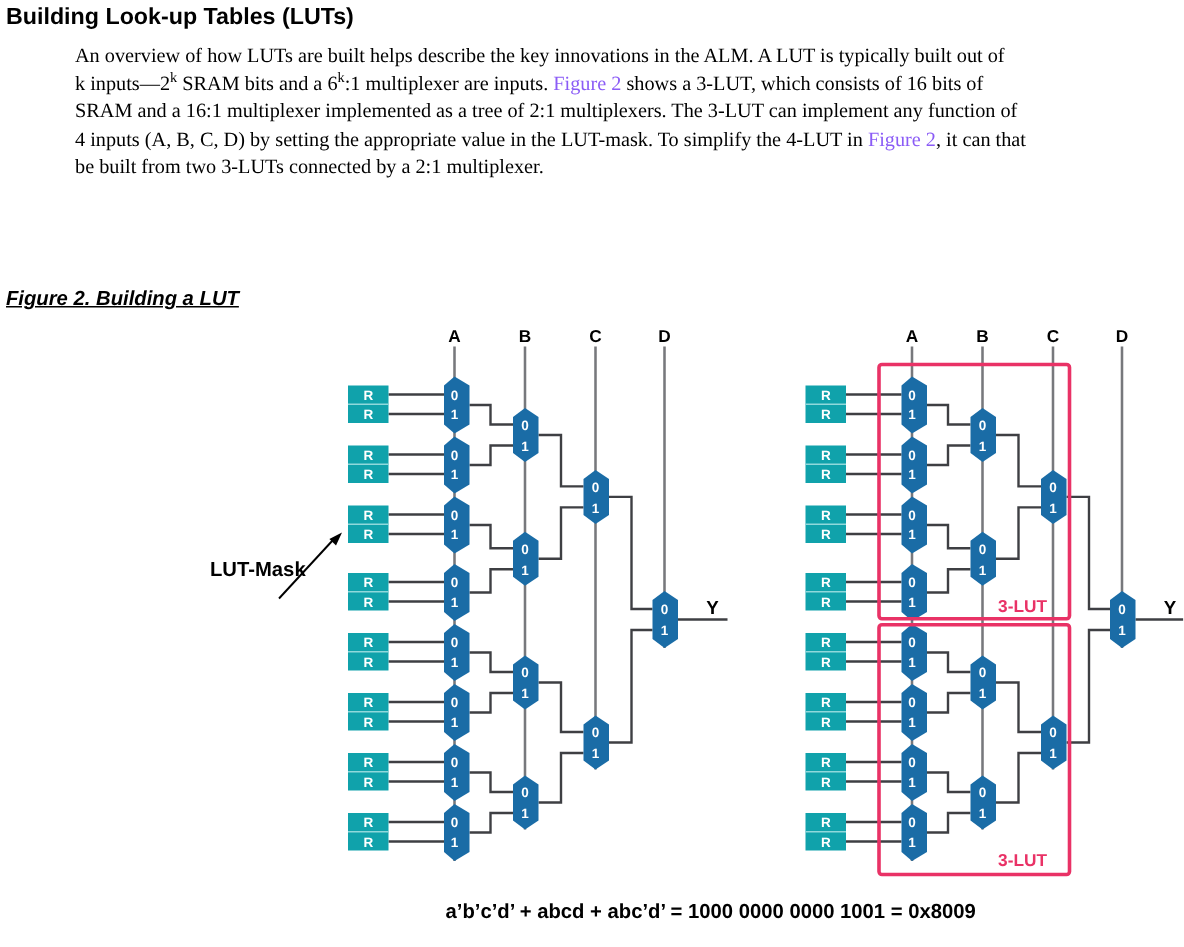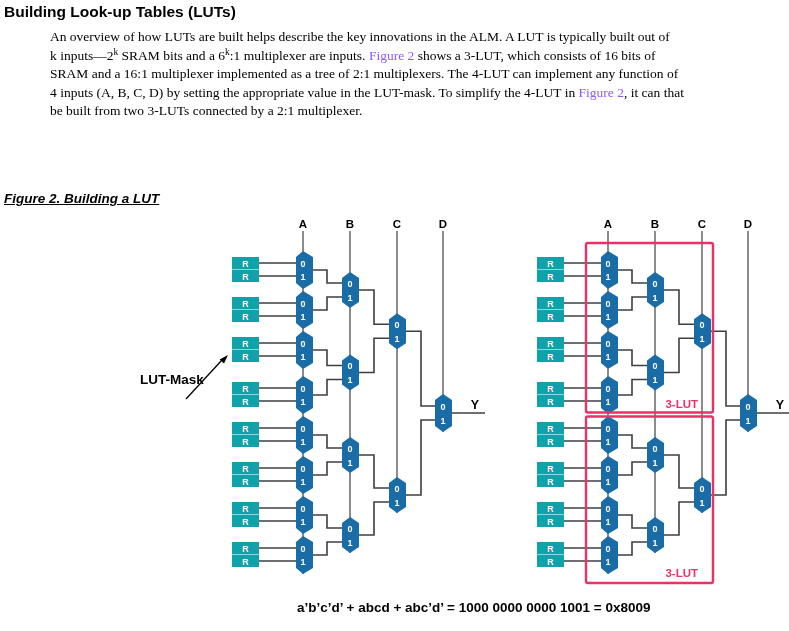--- a/index.html
+++ b/index.html
@@ -19,21 +19,21 @@
   .figure-svg{position:absolute;left:0;top:212px;}
 </style>
 </head>
 <body>
 
 <div class="page">
   <div class="heading">Building Look-up Tables (LUTs)</div>
   <div class="para" id="paragraph">
       <div><span>An overview of how LUTs are built helps describe the key innovations in the ALM. A LUT is typically built out of</span></div>
       <div><span>k inputs—2</span><sup>k</sup><span> SRAM bits and a 6</span><sup>k</sup><span>:1 multiplexer are inputs. </span><span class="green-link">Figure 2</span><span> shows a 3-LUT, which consists of 16 bits of</span></div>
-      <div><span>SRAM and a 16:1 multiplexer implemented as a tree of 2:1 multiplexers. The 4-LUT can implement any function of</span></div>
+      <div><span>SRAM and a 16:1 multiplexer implemented as a tree of 2:1 multiplexers. The 3-LUT can implement any function of</span></div>
       <div><span>4 inputs (A, B, C, D) by setting the appropriate value in the LUT-mask. To simplify the 4-LUT in </span><span class="green-link">Figure 2</span><span>, it can that</span></div>
       <div><span>be built from two 3-LUTs connected by a 2:1 multiplexer.</span></div>
     </div>
   <div class="caption">Figure 2. Building a LUT</div>
   <svg id="figure-svg" class="figure-svg" width="789" height="386" viewBox="0 212 789 386">
       <line x1="303" y1="231" x2="303" y2="574" stroke="#77787C" stroke-width="1.7"></line>
       <text x="303" y="228" text-anchor="middle" font-size="11.5" font-weight="700" fill="#000">A</text>
       <line x1="350" y1="231" x2="350" y2="553" stroke="#77787C" stroke-width="1.7"></line>
       <text x="350" y="228" text-anchor="middle" font-size="11.5" font-weight="700" fill="#000">B</text>
       <line x1="397" y1="231" x2="397" y2="513" stroke="#77787C" stroke-width="1.7"></line>

